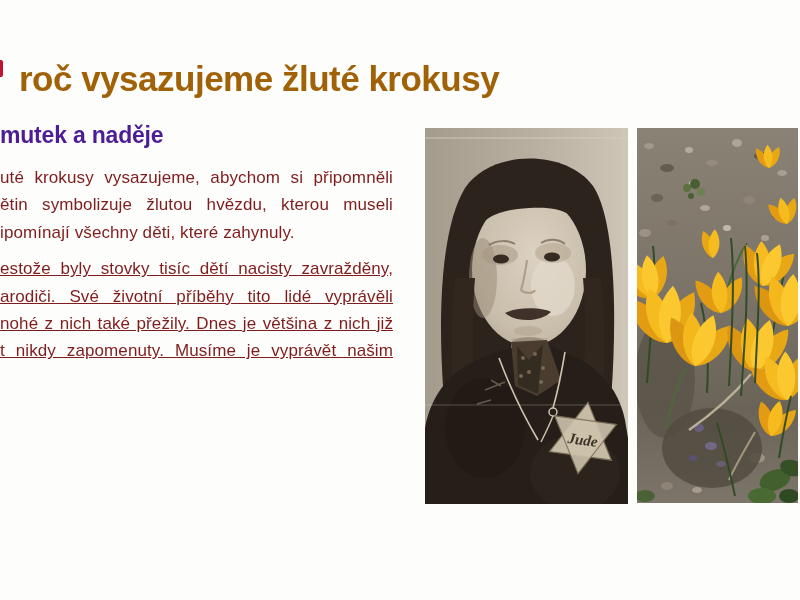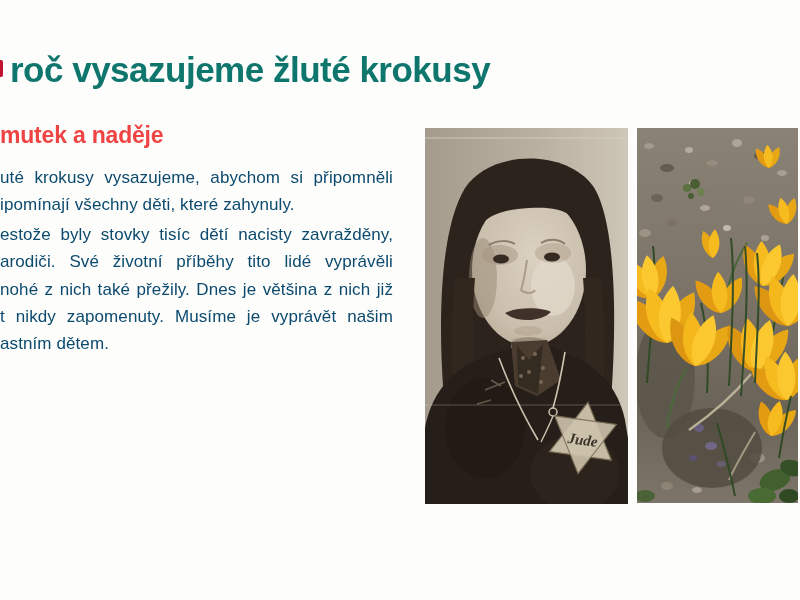--- a/index.html
+++ b/index.html
@@ -2,68 +2,68 @@
 <html><head>
 <meta charset="utf-8">
 <style>
   html,body{margin:0;padding:0;background:#ffffff;}
   .page{
     position:relative;width:800px;height:600px;overflow:hidden;
     background:#fdfdfc;
     font-family:"Liberation Sans","DejaVu Sans",sans-serif;
   }
   .title{
-    position:absolute;left:2px;top:42px;margin:8px;
+    position:absolute;left:2px;top:42px;margin:17px;
     font-size:35px;font-weight:700;letter-spacing:-0.5px;
-    color:#0f766e;white-space:nowrap;
+    color:#a16207;white-space:nowrap;
   }
   .sliver{
     position:absolute;left:0;top:60px;width:3px;height:17px;
     background:#c2122d;border-radius:0 2px 2px 0;
   }
   .heading{
     position:absolute;left:0;top:122px;margin:0;
     font-size:23px;font-weight:700;letter-spacing:-0.2px;
-    color:#ef4444;white-space:nowrap;
+    color:#4c1d95;white-space:nowrap;
   }
   .article{
     position:absolute;left:0;top:164px;width:393px;
-    font-size:17px;color:#0c4a6e;letter-spacing:0.1px;
+    font-size:17px;color:#7f1d1d;letter-spacing:0.1px;
   }
   .line{
     height:27.4px;line-height:27.4px;white-space:nowrap;
     text-align:justify;text-align-last:justify;
   }
   .line.last{text-align:justify;text-align-last:left;}
-  .para2{margin-top:2px;}
+  .para2{margin-top:9px;text-decoration:underline;}
   figure.photo{position:absolute;margin:0;padding:0;line-height:0;}
   #photo-girl{left:425px;top:128px;width:203px;height:376px;}
   #photo-crocus{left:637px;top:128px;width:161px;height:375px;}
   figure.photo svg{display:block;width:100%;height:100%;}
 </style>
 </head>
 <body>
 
 <div class="page">
 
   <div class="sliver"></div>
   <h1 class="title">roč vysazujeme žluté krokusy</h1>
   <h2 class="heading">mutek a naděje</h2>
 
   <div class="article">
     <div class="para">
       <div class="line">uté krokusy vysazujeme, abychom si připomněli</div>
+      <div class="line">ětin symbolizuje žlutou hvězdu, kterou museli</div>
       <div class="line last">ipomínají všechny děti, které zahynuly.</div>
     </div>
     <div class="para para2">
       <div class="line">estože byly stovky tisíc dětí nacisty zavražděny,</div>
       <div class="line">arodiči. Své životní příběhy tito lidé vyprávěli</div>
       <div class="line">nohé z nich také přežily. Dnes je většina z nich již</div>
       <div class="line">t nikdy zapomenuty. Musíme je vyprávět našim</div>
-      <div class="line last">astním dětem.</div>
     </div>
   </div>
 
   <figure class="photo" id="photo-girl">
     <svg viewBox="0 0 203 376" preserveAspectRatio="none">
       <defs>
         <linearGradient id="gbg" x1="0" y1="0" x2="1" y2="0">
           <stop offset="0" stop-color="#a59b8c"></stop>
           <stop offset="0.55" stop-color="#b9b0a1"></stop>
           <stop offset="1" stop-color="#cdc5b6"></stop>

